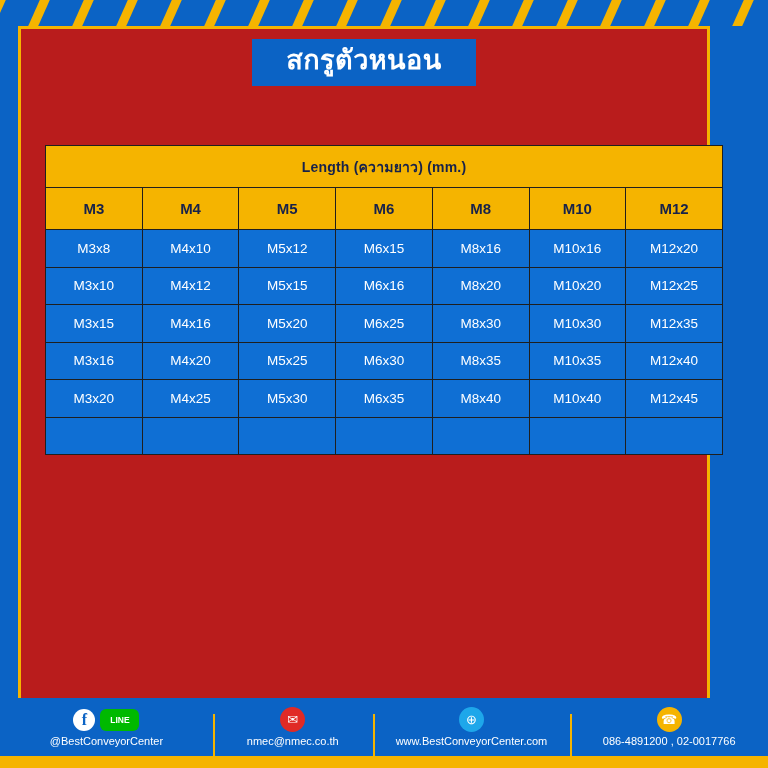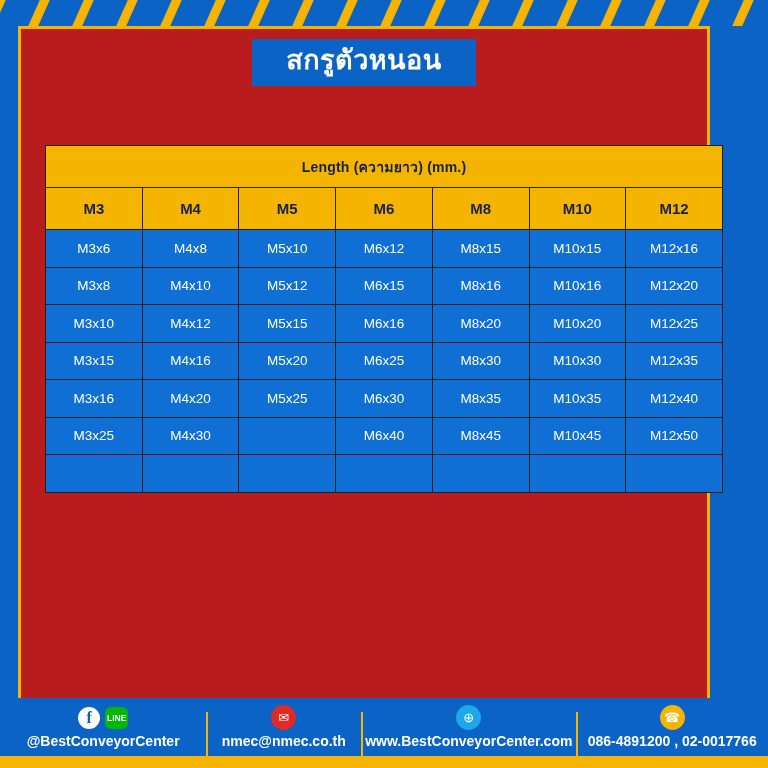--- a/index.html
+++ b/index.html
@@ -134,35 +134,35 @@
     position: absolute;
     left: 0; top: 6px;
     width: 2px; height: 46px;
     background: #f5b400;
   }
   .f-icons {
     display: flex; align-items: center; gap: 5px;
     height: 24px; margin-bottom: 3px;
   }
   .f-label {
-    font-size: 14px;
-    font-weight: bold;
+    font-size: 11px;
+    font-weight: normal;
     white-space: nowrap;
   }
   .f-seg.wide { flex: 1.35; }
   .f-seg.wide2 { flex: 1.25; }
 
   .ic-circle {
     width: 22px; height: 22px; border-radius: 50%;
     background: #ffffff;
     display: inline-flex; align-items: center; justify-content: center;
   }
   .ic-fb { color: #0b63c5; font-weight: bold; font-size: 16px; font-family: "Liberation Serif", serif; }
   .ic-line {
-    width: 23px; height: 22px; border-radius: 6px;
+    width: 39px; height: 22px; border-radius: 6px;
     background: #00b900; color: #fff;
     display: inline-flex; align-items: center; justify-content: center;
     font-size: 8.5px; font-weight: bold;
   }
   .ic-mail { background: #e02a26; }
   .ic-globe { background: #1ea7ea; }
   .ic-phone { background: #f5b400; }
   .ic-big {
     width: 25px; height: 25px; border-radius: 50%;
     display: inline-flex; align-items: center; justify-content: center;
@@ -212,29 +212,20 @@
             <th>M4</th>
             <th>M5</th>
             <th>M6</th>
             <th>M8</th>
             <th>M10</th>
             <th>M12</th>
           </tr>
       </thead>
       <tbody id="tableBody">
           <tr class="data-row">
-            <td>M3x6</td>
-            <td>M4x8</td>
-            <td>M5x10</td>
-            <td>M6x12</td>
-            <td>M8x15</td>
-            <td>M10x15</td>
-            <td>M12x16</td>
-          </tr>
-          <tr class="data-row">
             <td>M3x8</td>
             <td>M4x10</td>
             <td>M5x12</td>
             <td>M6x15</td>
             <td>M8x16</td>
             <td>M10x16</td>
             <td>M12x20</td>
           </tr>
           <tr class="data-row">
             <td>M3x10</td>
@@ -257,27 +248,27 @@
           <tr class="data-row">
             <td>M3x16</td>
             <td>M4x20</td>
             <td>M5x25</td>
             <td>M6x30</td>
             <td>M8x35</td>
             <td>M10x35</td>
             <td>M12x40</td>
           </tr>
           <tr class="data-row">
-            <td>M3x25</td>
-            <td>M4x30</td>
-            <td></td>
-            <td>M6x40</td>
-            <td>M8x45</td>
-            <td>M10x45</td>
-            <td>M12x50</td>
+            <td>M3x20</td>
+            <td>M4x25</td>
+            <td>M5x30</td>
+            <td>M6x35</td>
+            <td>M8x40</td>
+            <td>M10x40</td>
+            <td>M12x45</td>
           </tr>
           <tr class="data-row">
             <td></td>
             <td></td>
             <td></td>
             <td></td>
             <td></td>
             <td></td>
             <td></td>
           </tr>

